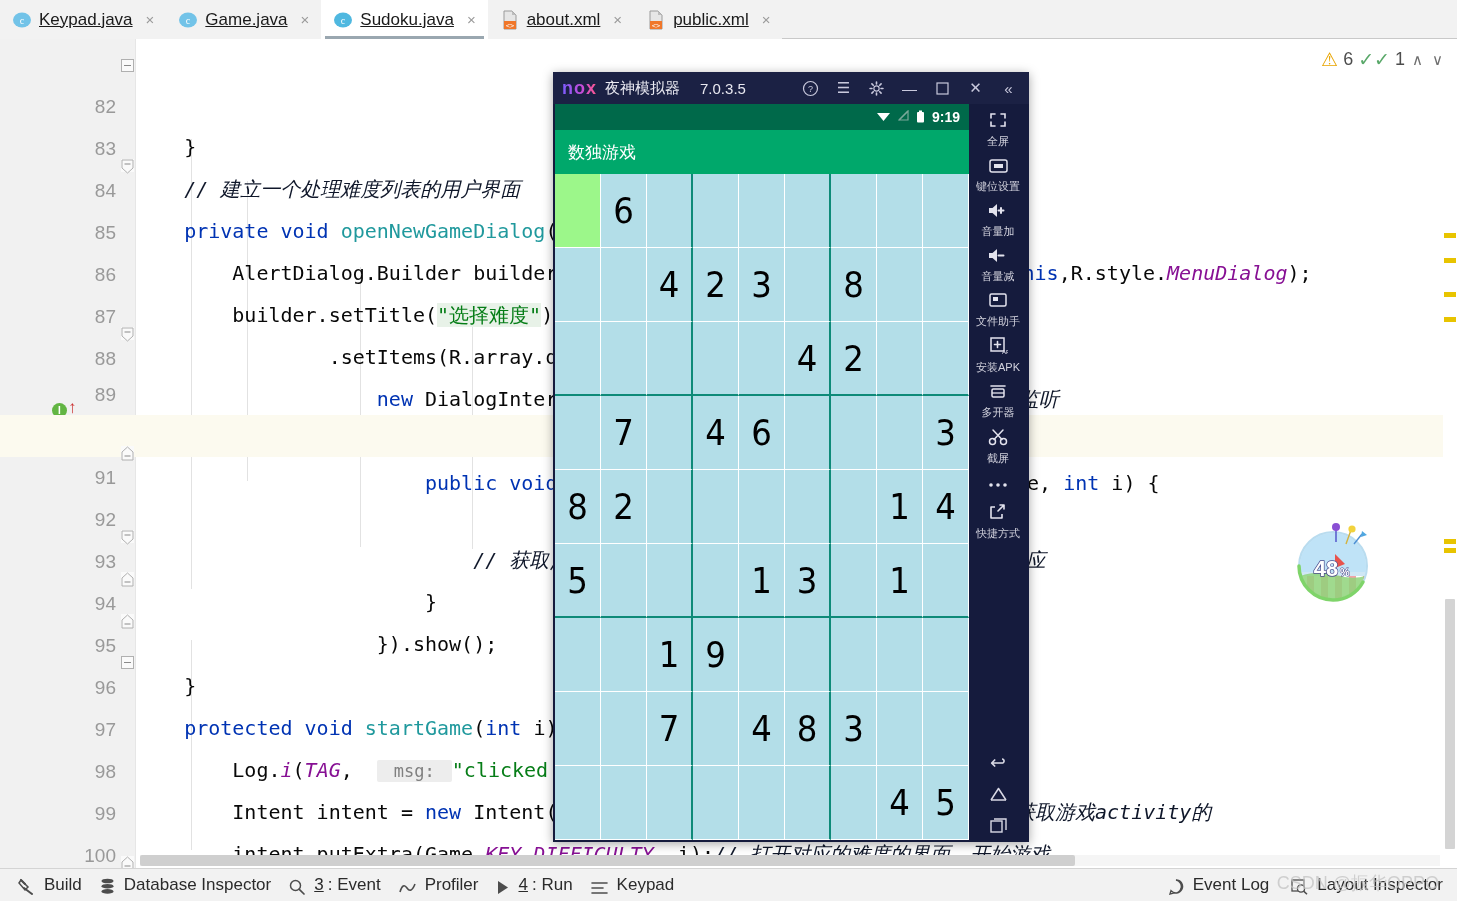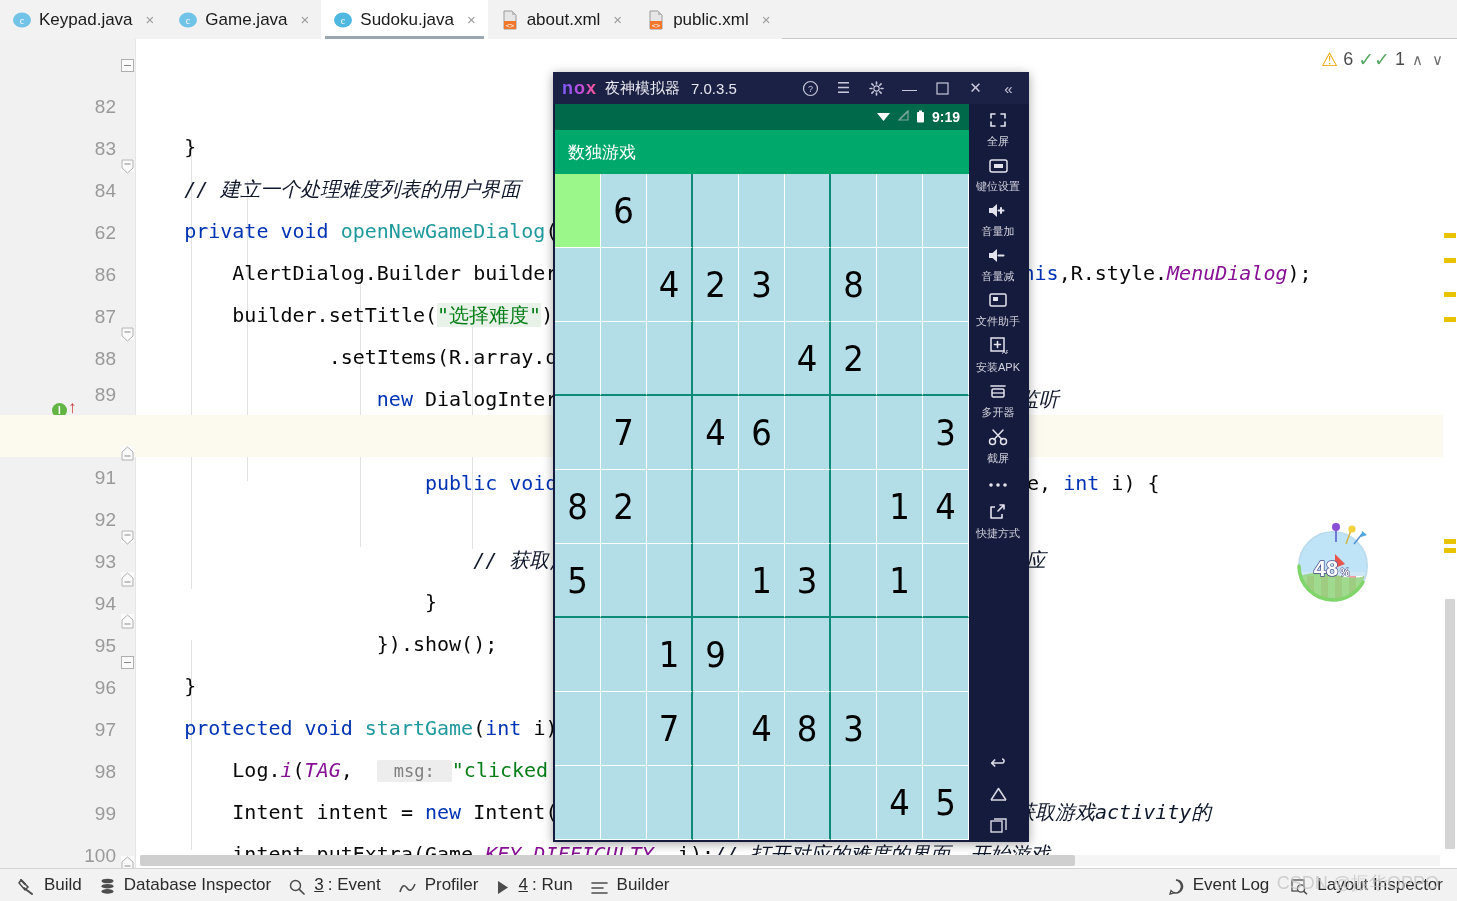--- a/index.html
+++ b/index.html
@@ -27,21 +27,21 @@
   .tab.active { background:#ffffff; }
   .tab.active:after {
     content:""; position:absolute; left:4px; right:4px; bottom:0; height:3px;
     background:#9aa7b0;
   }
   .tab .fileicon { flex:0 0 auto; width:20px; height:20px; display:block; }
   .tab .closex {
     color:#9a9a9a; font-size:15px; margin-left:4px; line-height:1;
     padding: 0 2px; cursor:pointer;
   }
-  .tab .tablabel { white-space:nowrap; }
+  .tab .tablabel { white-space:nowrap;text-decoration:underline; }
 
   
   .editor {
     position:absolute; left:0; top:39px; width:1457px; height:829px;
     background:#ffffff; overflow:hidden;
   }
   .gutter {
     position:absolute; left:0; top:0; width:136px; height:829px;
     background:#f1f1f1; border-right:1px solid #e6e6e6;
   }
@@ -145,21 +145,21 @@
     position:absolute; left:0; top:0; width:476px; height:32px;
     background:#1b2144; display:flex; align-items:center;
   }
   .nox-logo {
     font-size:18px; font-weight:bold; margin-left:9px; letter-spacing:1px;
     background: linear-gradient(90deg,#7b5cff 0%, #c84bd6 60%, #ff5a8a 100%);
     -webkit-background-clip: text; background-clip: text; color: transparent;
     font-family:"Liberation Sans", sans-serif;
   }
   .nox-name { color:#e8e8f0; font-size:15px; margin-left:8px; }
-  .nox-ver  { color:#e8e8f0; font-size:15px; margin-left:11px; }
+  .nox-ver  { color:#e8e8f0; font-size:15px; margin-left:20px; }
   .nox-btns {
     position:absolute; right:4px; top:0; height:32px;
     display:flex; align-items:center; gap:0px;
   }
   .nox-btn {
     width:33px; height:32px; color:#c9c9dd; font-size:15px;
     display:flex; align-items:center; justify-content:center; cursor:pointer;
   }
 
   .nox-screen {
@@ -312,21 +312,21 @@
       <span class="ltext"><span class="kw">    private void </span><span class="typ">openNewGameDialog</span><span class="pln">() {</span></span>
     </div>
     <div class="fold" style="top:120px; border:none;">
       <svg width="13" height="15" viewBox="0 0 13 15">
           <path d="M1 1 h11 v8 l-5.5 5 L1 9 z" fill="#fafafa" stroke="#b0b0b0"></path>
           <path d="M3.5 5 h6" stroke="#8a8a8a" stroke-width="1"></path>
         </svg>
     </div>
 
     <div class="line" style="top:131px;">
-      <span class="lnum">62</span>
+      <span class="lnum">85</span>
       <span class="ltext"><span class="pln">        AlertDialog.Builder builder = </span><span class="kw">new </span><span class="pln">AlertDialog.Builder(</span><span class="hint">context:</span><span class="pln"> </span><span class="kw">this</span><span class="pln">,R.style.</span><span class="fld">MenuDialog</span><span class="pln">);</span></span>
     </div>
 
     <div class="line" style="top:173px;">
       <span class="lnum">86</span>
       <span class="ltext"><span class="pln">        builder.setTitle(</span><span class="str strhl">"选择难度"</span><span class="pln">)</span></span>
     </div>
 
     <div class="line" style="top:215px;">
       <span class="lnum">87</span>
@@ -781,21 +781,21 @@
       <span style="margin-left:-5px;">: Run</span>
     </div>
     <div class="sb-item">
       <span class="sbic">
         <svg width="17" height="14" viewBox="0 0 17 14">
             <g stroke="#4d4d4d" stroke-width="1.6" stroke-linecap="round">
               <path d="M1 2 h15M1 7 h11M1 12 h15"></path>
             </g>
           </svg>
       </span>
-      <span>Builder</span>
+      <span>Keypad</span>
     </div>
 
     <div class="sb-right">
       <div class="sb-item" style="margin-left:0;">
         <span class="sbic">
           <svg width="16" height="16" viewBox="0 0 16 16">
               <path d="M8 1 a6.5 6.5 0 1 1 -5 10.6 L2 15 L5.5 14 A6.5 6.5 0 0 0 8 1 Z" fill="none" stroke="#4d4d4d" stroke-width="1.4"></path>
             </svg>
         </span>
         <span>Event Log</span>

